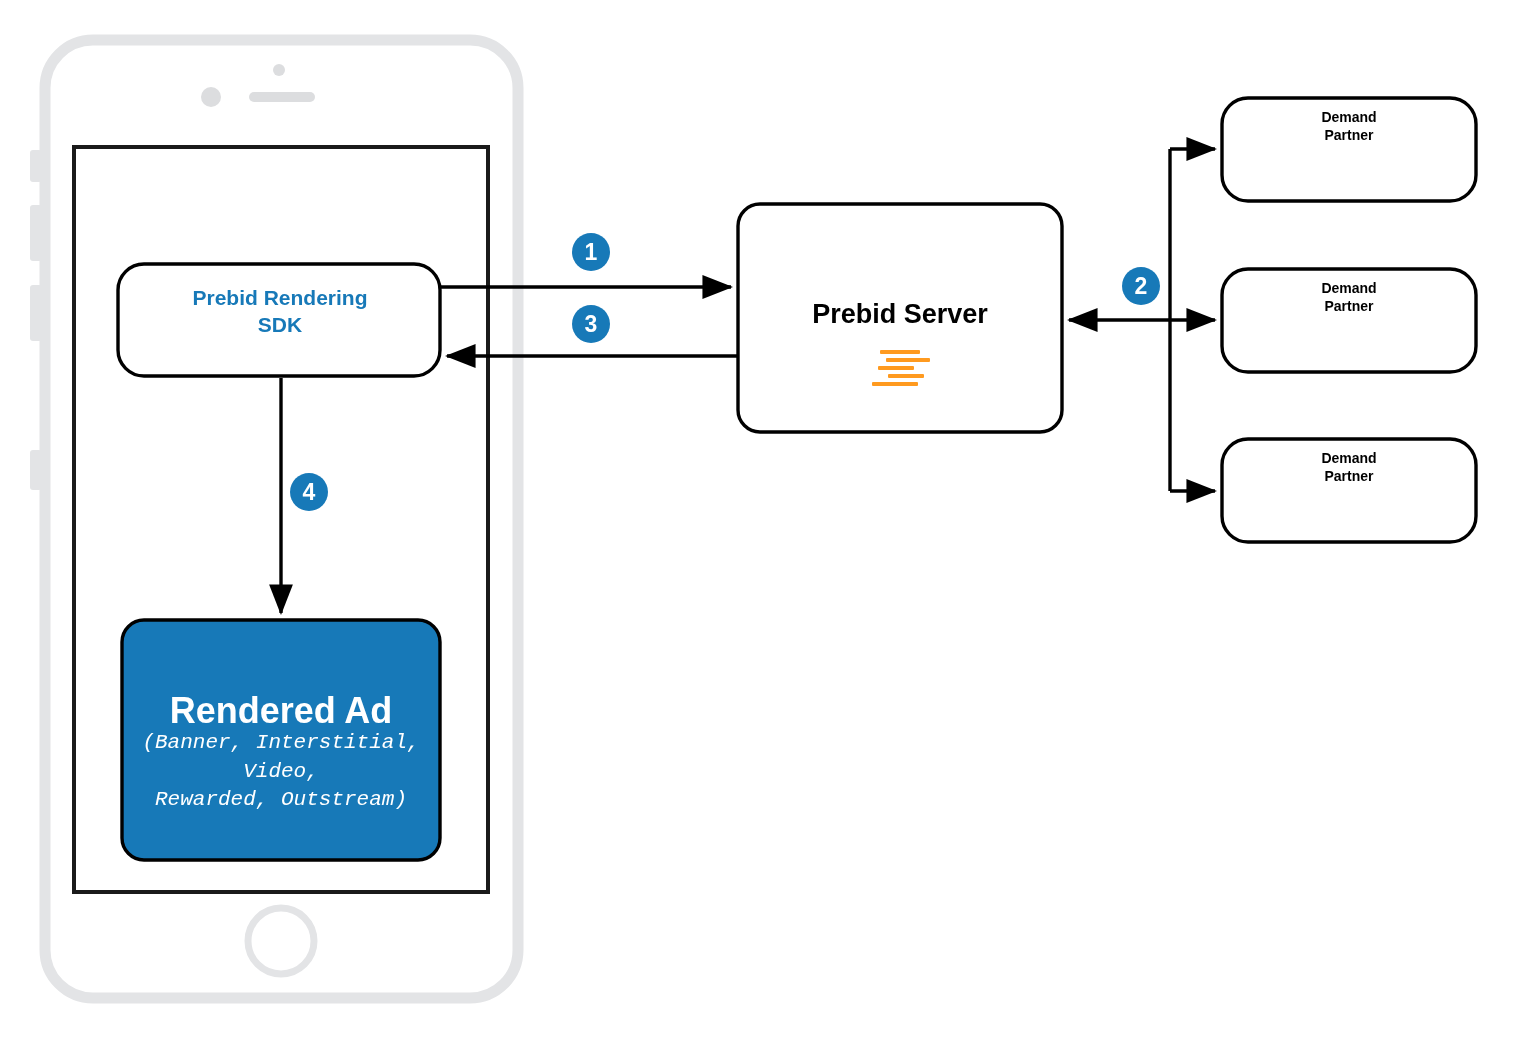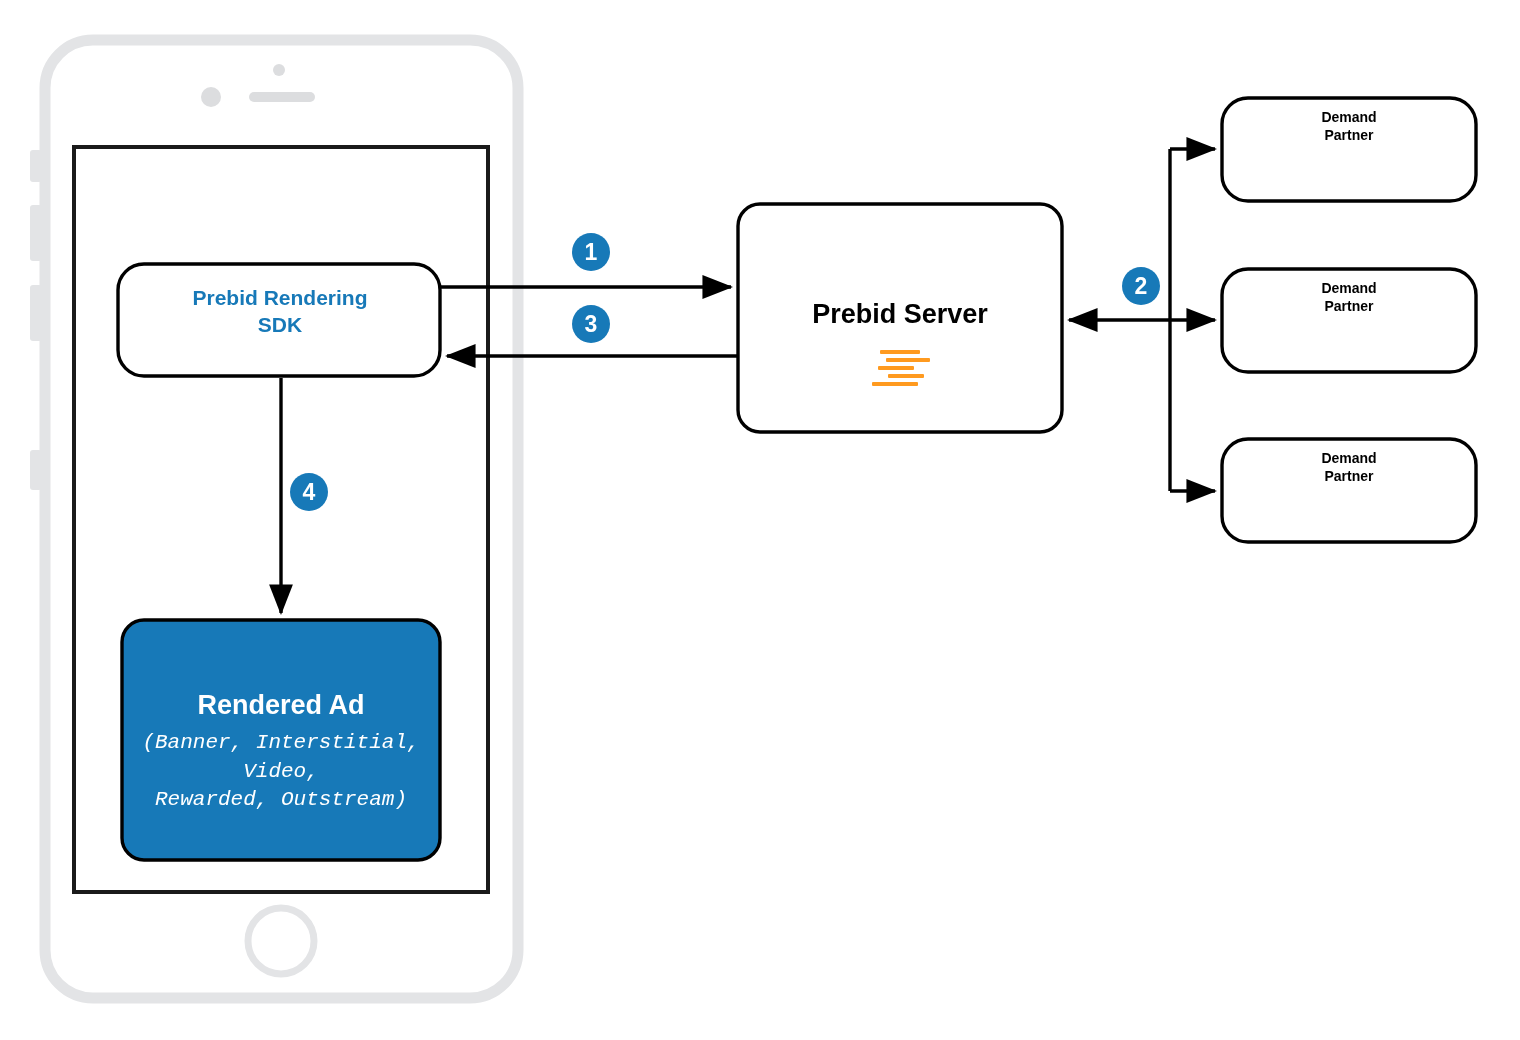--- a/index.html
+++ b/index.html
@@ -57,21 +57,21 @@
     top: 299px;
     width: 320px;
     font-size: 27px;
     font-weight: bold;
     color: #000000;
   }
   .lbl-ad-title {
     left: 122px;
     top: 690px;
     width: 318px;
-    font-size: 27px;
+    font-size: 36px;
     font-weight: bold;
     color: #ffffff;
   }
   .lbl-ad-sub {
     left: 112px;
     top: 729px;
     width: 338px;
     font-size: 21px;
     font-style: italic;
     color: #ffffff;

